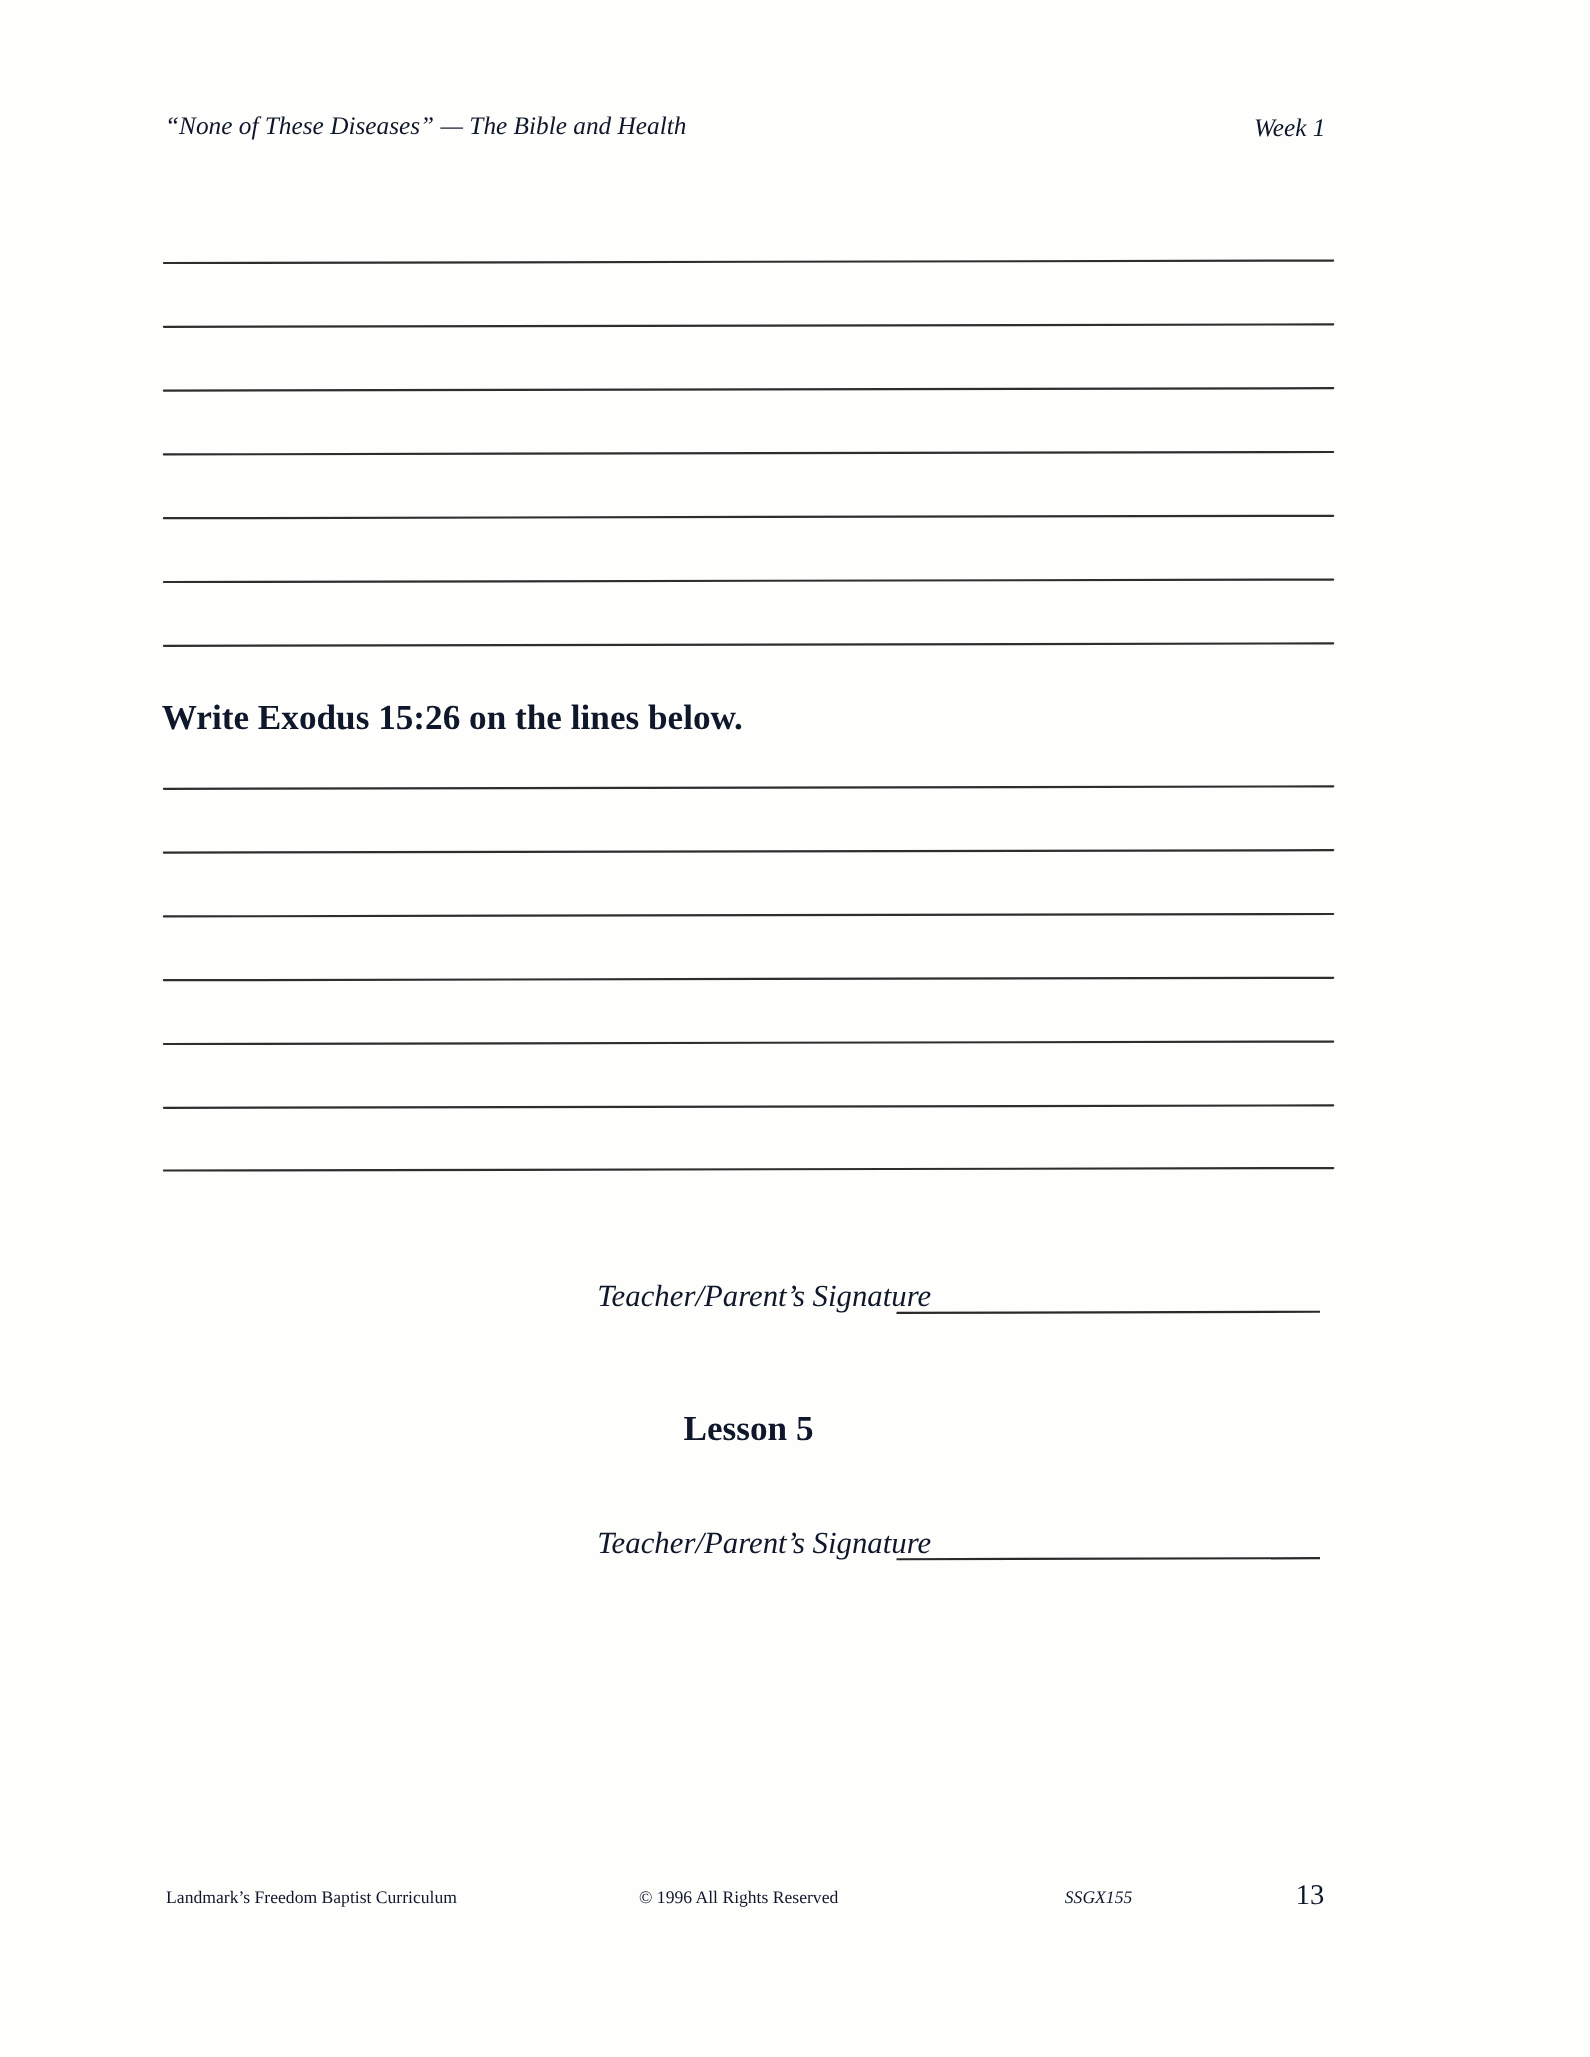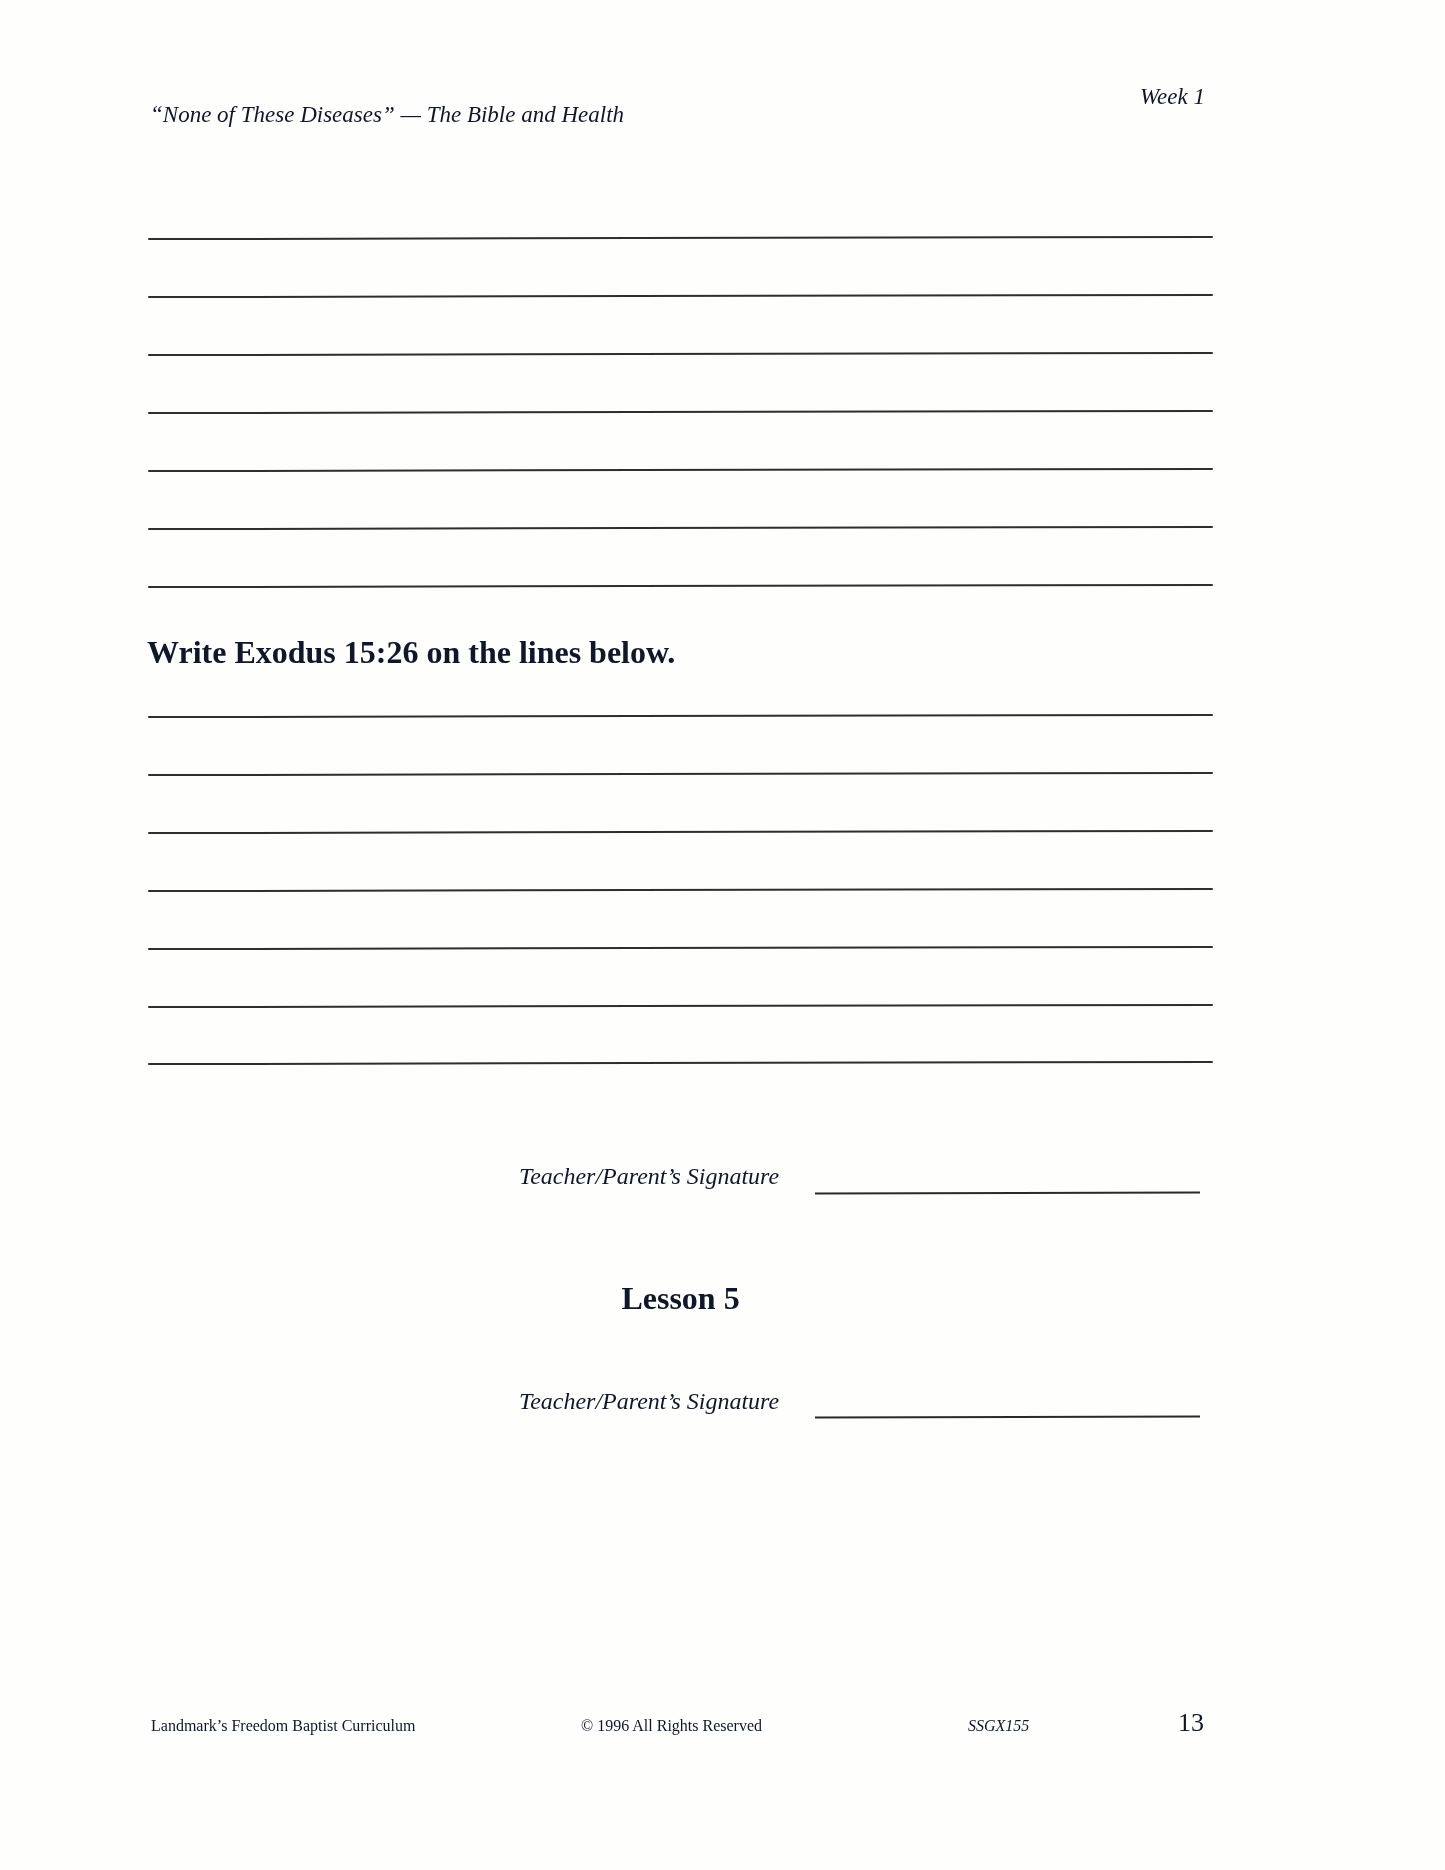--- a/index.html
+++ b/index.html
@@ -10,21 +10,21 @@
     margin: 0 auto;
     background: #fefefdff;
     background: #fefefd;
     color: #0f172a;
     font-family: "Liberation Serif", "DejaVu Serif", serif;
     overflow: hidden;
   }
   .txt { position: absolute; white-space: nowrap; }
   .header-text { font-size: 23px; font-style: italic; }
   .heading { font-size: 32px; font-weight: bold; }
-  .sig-label { font-size: 24px; font-style: italic; }
+  .sig-label { font-size: 28px; font-style: italic; margin-left: 24px; }
   .footer-text { font-size: 16px; }
   .page-num { font-size: 26px; }
   .rule {
     position: absolute;
     left: 148px;
     width: 1065px;
     height: 2px;
     background: #2e2e2e;
     transform: rotate(-0.12deg);
     border-radius: 1px;
@@ -43,21 +43,21 @@
     width: 1065px;
     text-align: center;
   }
 </style>
 </head>
 <body>
 
 <div class="page">
 
   <div class="txt header-text" style="left:150px; top:102px;">“None of These Diseases” — The Bible and Health</div>
-  <div class="txt header-text" style="left:1140px; top:84px;">Week 1</div>
+  <div class="txt header-text" style="left:1140px; top:104px;">Week 1</div>
 
   <div>
     <div class="rule" style="top:237px;"></div>
     <div class="rule" style="top:295px;"></div>
     <div class="rule" style="top:353px;"></div>
     <div class="rule" style="top:411px;"></div>
     <div class="rule" style="top:469px;"></div>
     <div class="rule" style="top:527px;"></div>
     <div class="rule" style="top:585px;"></div>
   </div>

